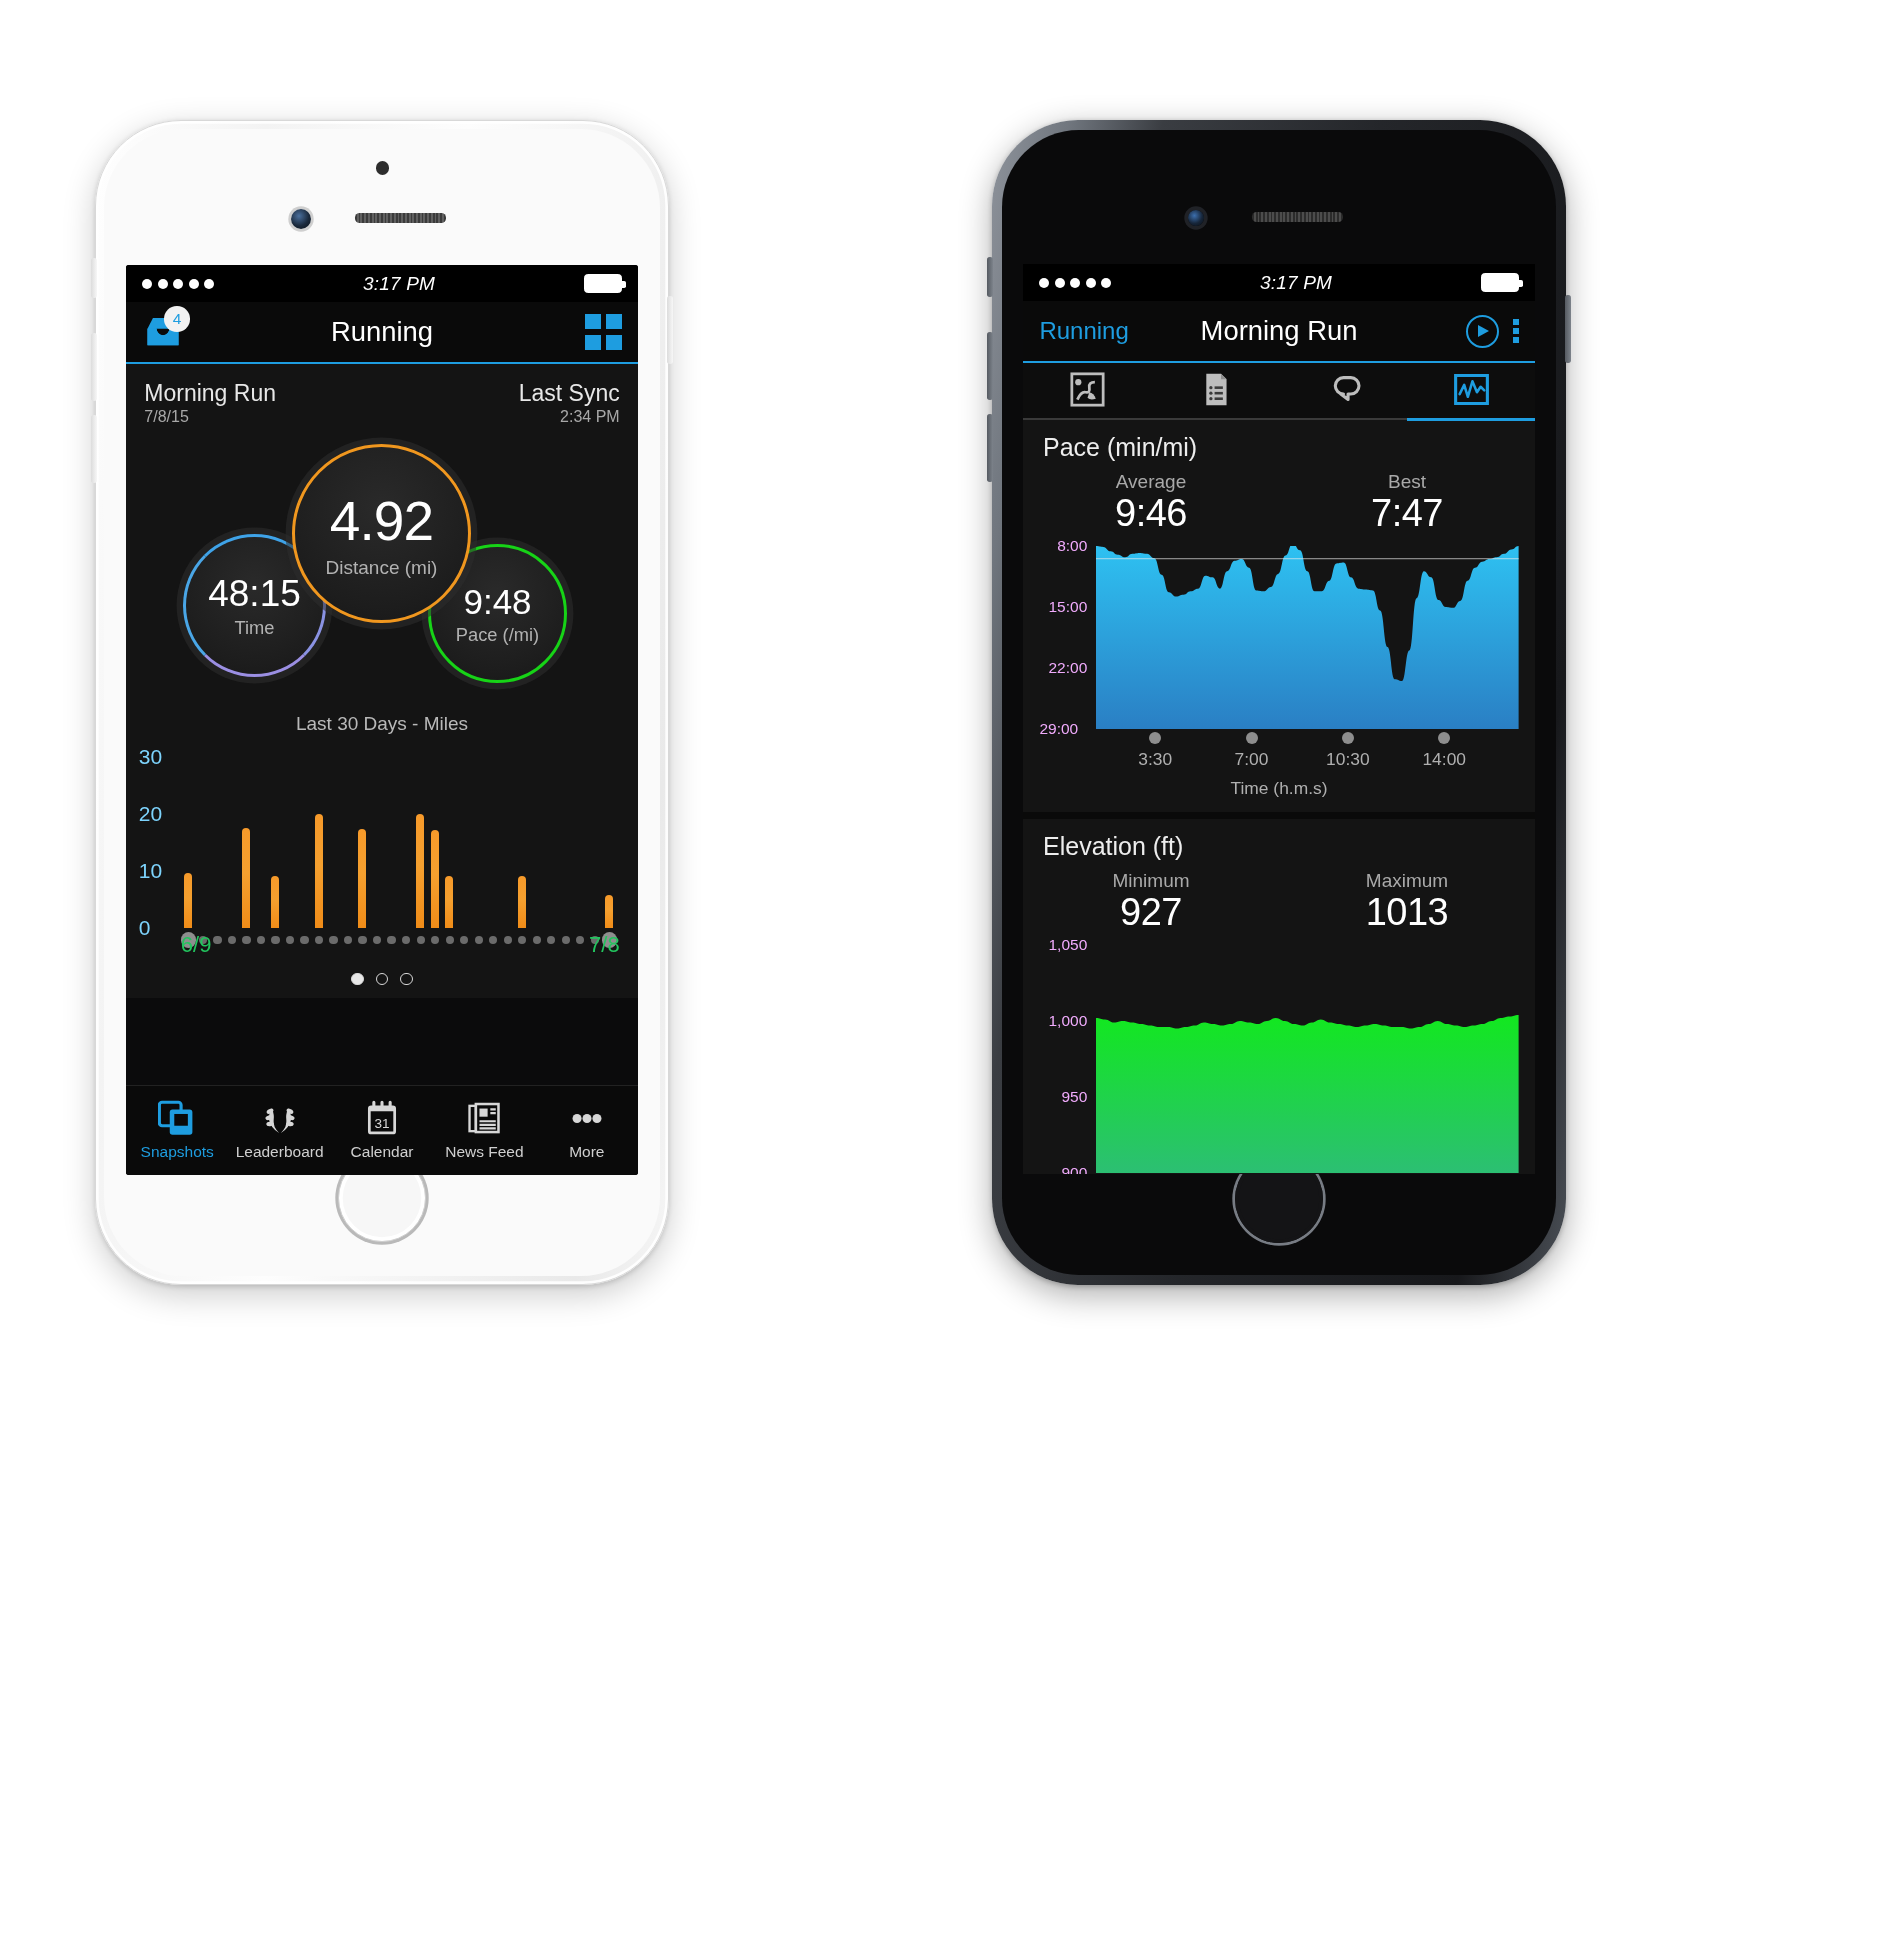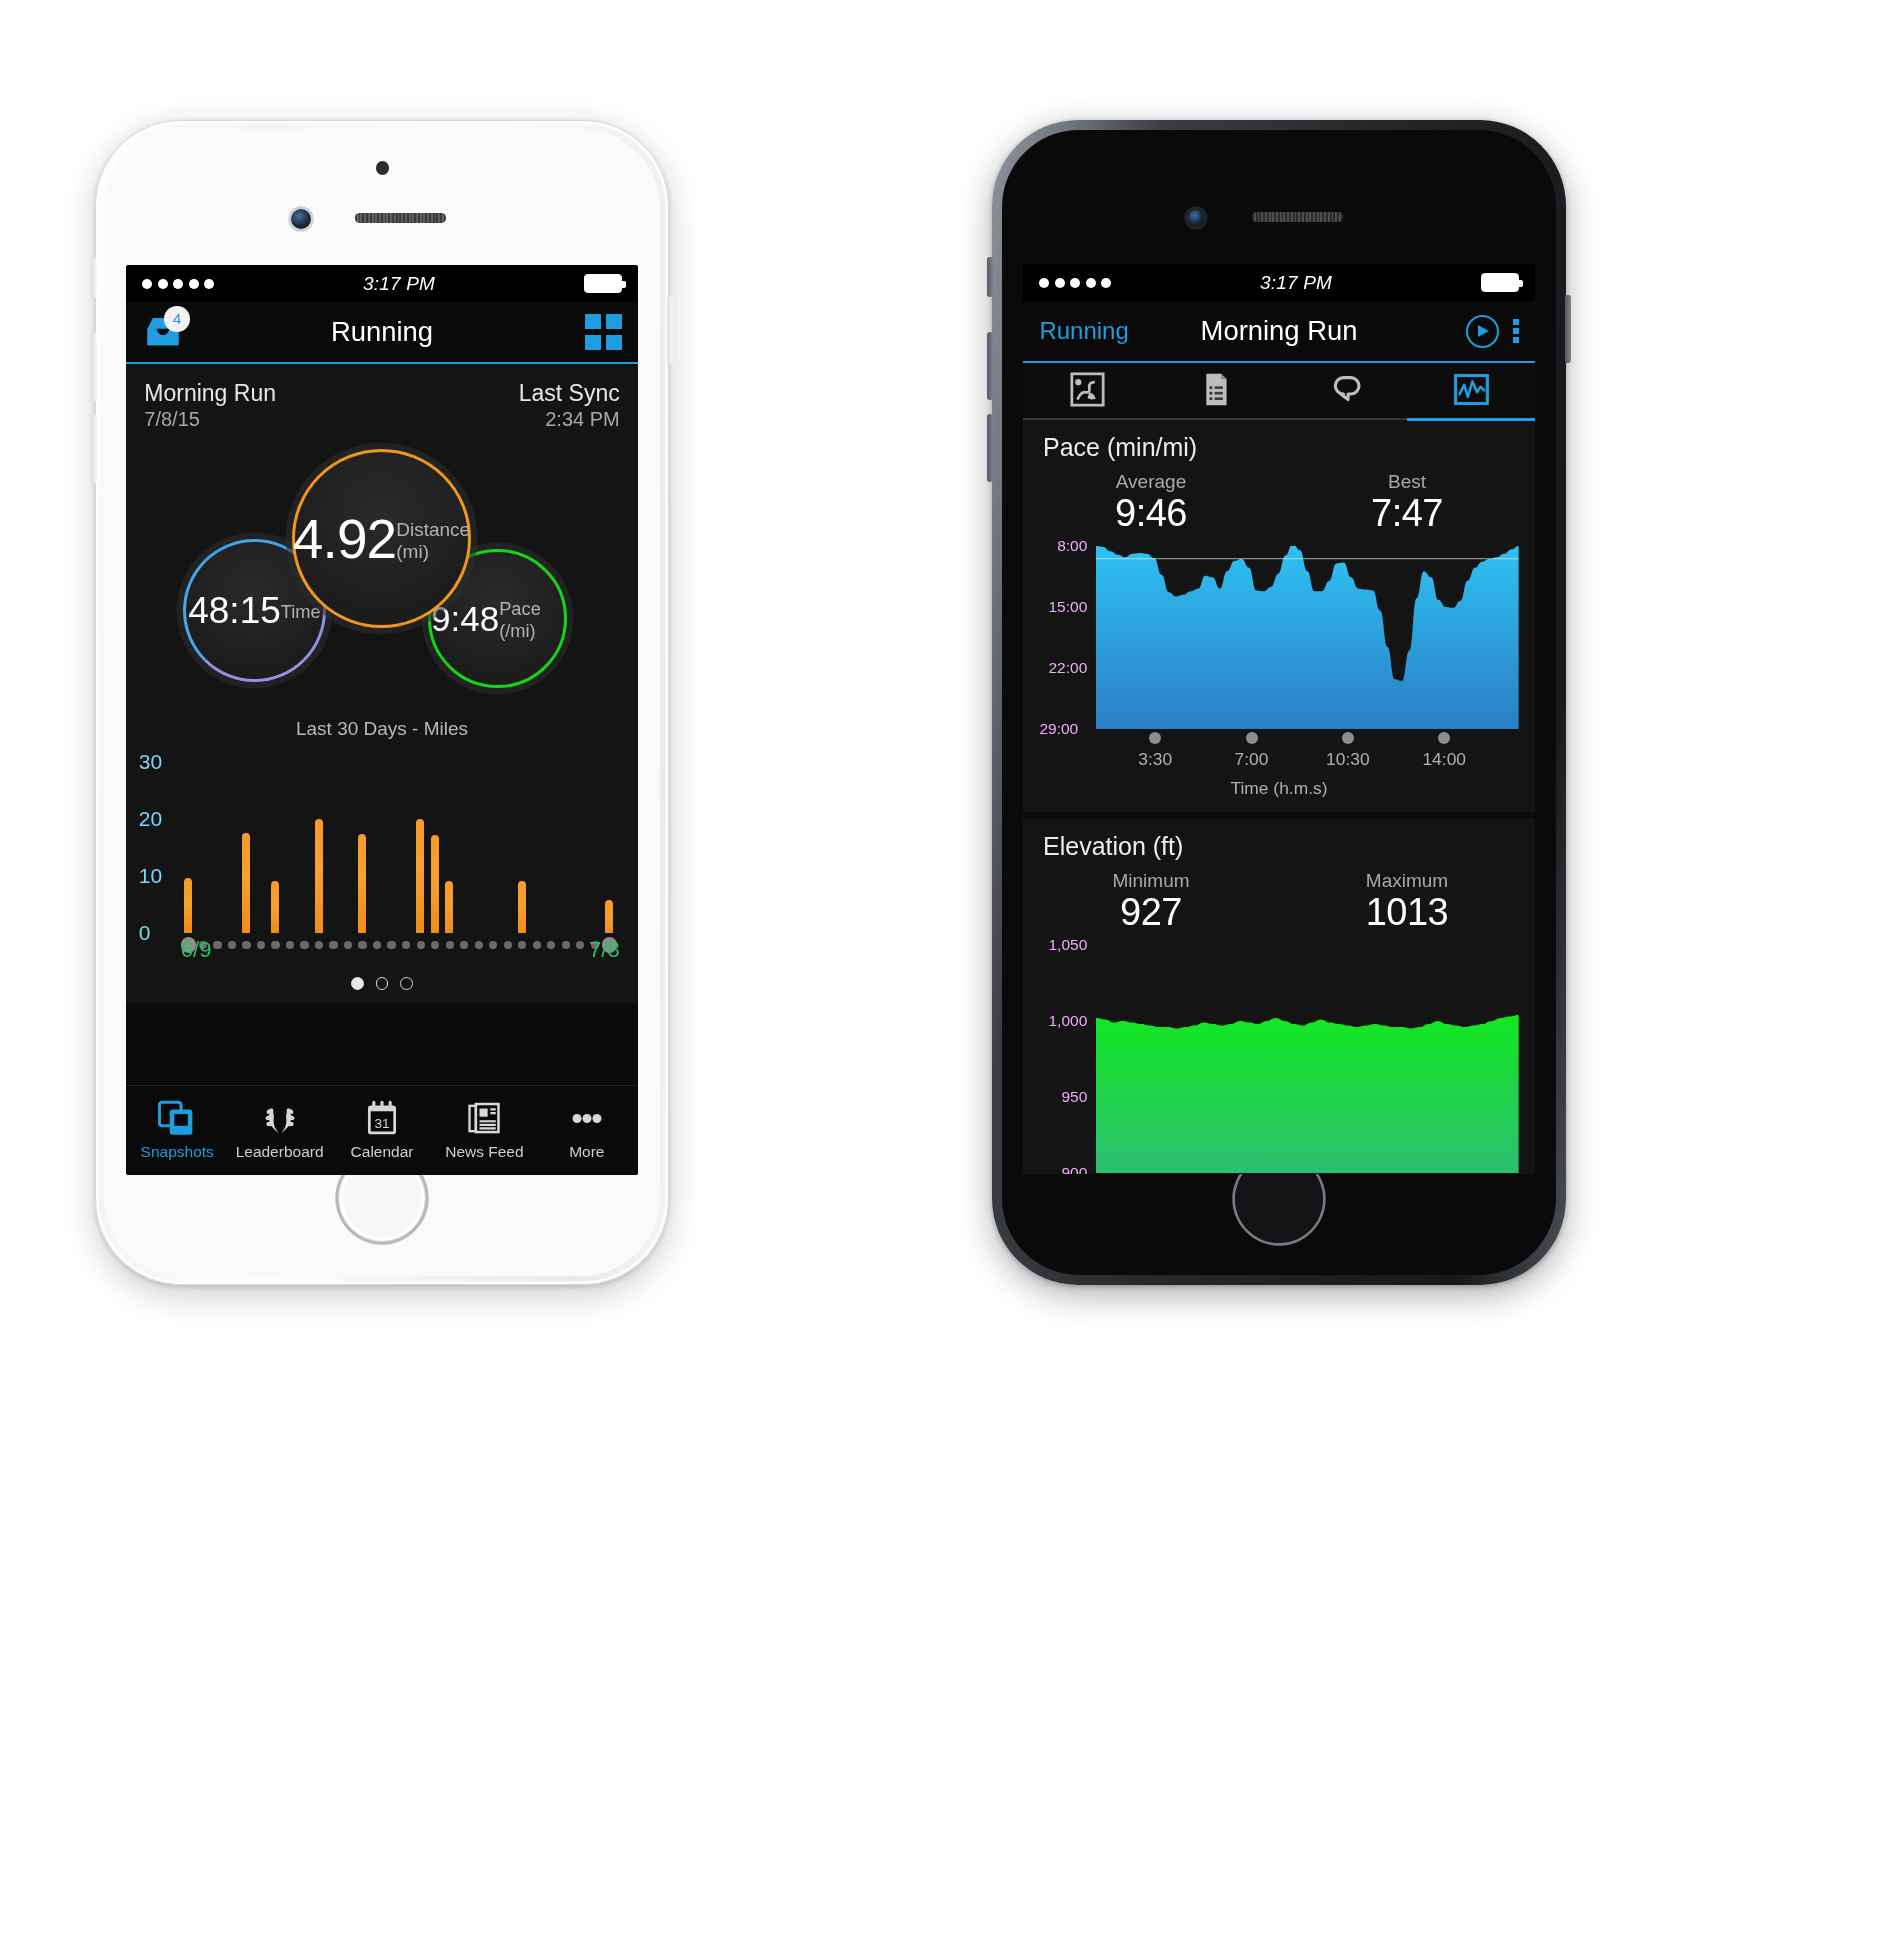--- a/index.html
+++ b/index.html
@@ -120,30 +120,31 @@
   }
   .kebab { display: flex; flex-direction: column; gap: 3.7px; }
   .kebab i { width: 5.5px; height: 5.5px; background: #1e9de0; display: block; }
 
   
   .sum-row {
     display: flex; justify-content: space-between; padding: 14.6px 18.3px 7.3px 18.3px;
     background: #141414;
   }
   .sum-col .big { color: #e8e8e8; font-size: 23px; line-height: 1.22; }
-  .sum-col .sub { color: #a8a8a8; font-size: 20px; line-height: 1.22; }
+  .sum-col .sub { color: #a8a8a8; font-size: 16px; line-height: 1.22; }
   .sum-col.right { text-align: right; }
 
   
   .circles { position: relative; height: 274px; background: #141414; }
   .bubble {
     position: absolute; border-radius: 50%;
     background: radial-gradient(circle at 50% 35%, #2a2a2a 0%, #1d1d1d 70%, #161616 100%);
-    display: flex; flex-direction: row; align-items: center; justify-content: center;
+    display: flex; flex-direction: column; align-items: center; justify-content: center;
     box-shadow: 0 0 0 6.4px rgba(45,45,45,.55);
+    text-align: right;
   }
   .bubble .val { color: #fff; font-weight: 400; }
   .bubble .lbl { color: #b2b2b2; }
   .b-distance {
     width: 179px; height: 179px; left: 166px; top: 11px;
     border: 3.7px solid #f0971f;
   }
   .b-distance .val { font-size: 55px; letter-spacing: -0.9px; }
   .b-distance .lbl { font-size: 19px; margin-top: 3.7px; }
   .b-time {

